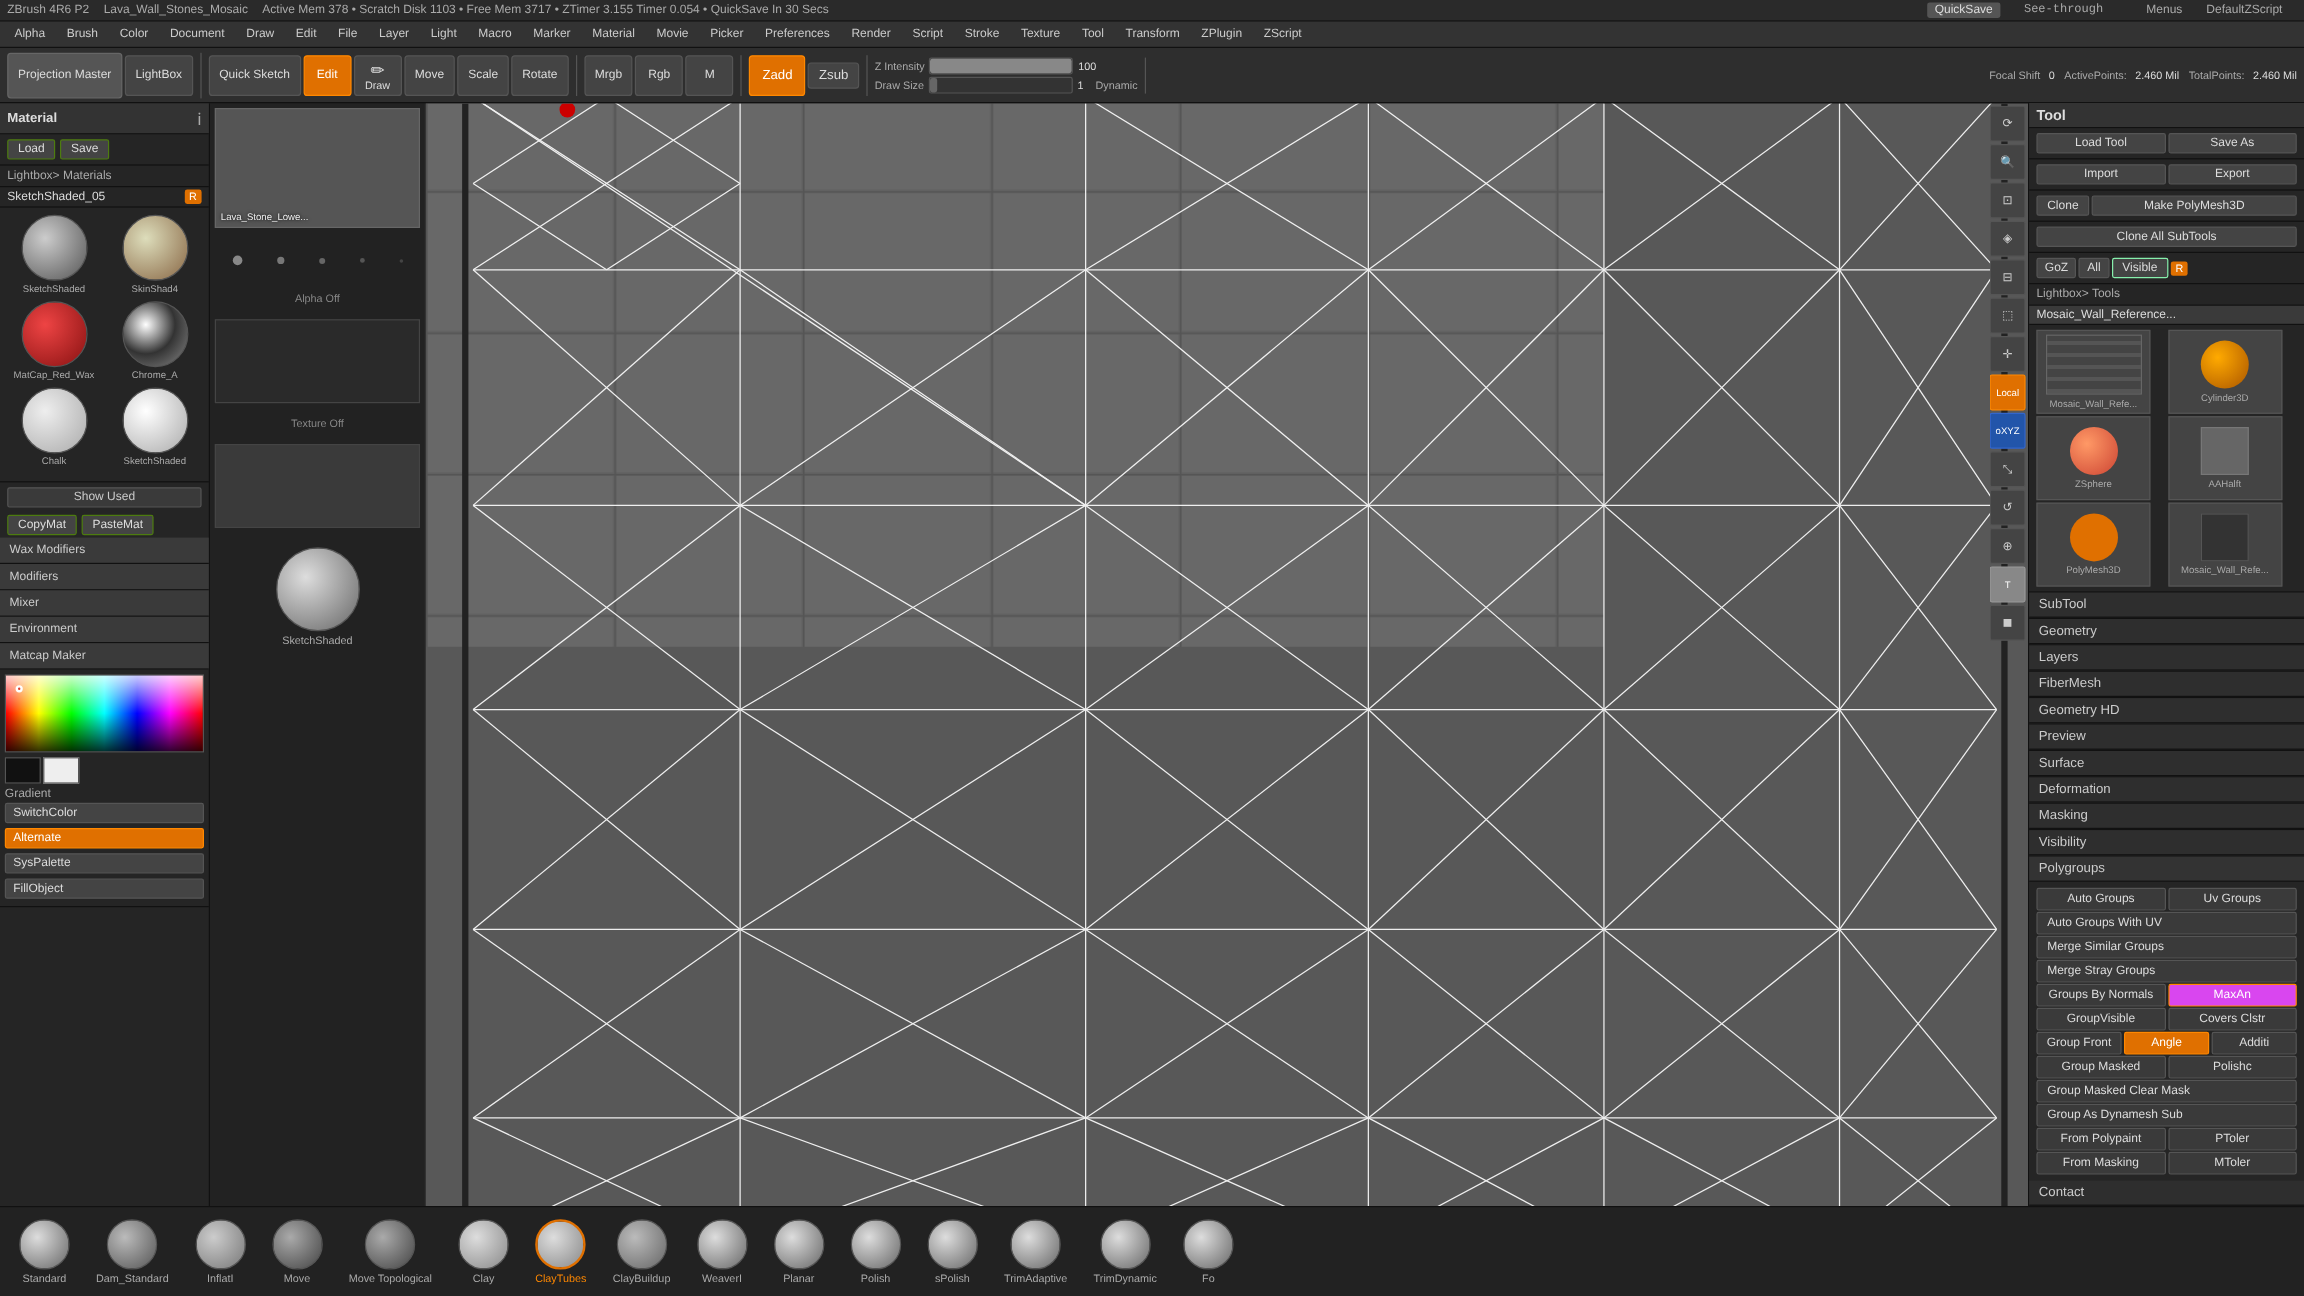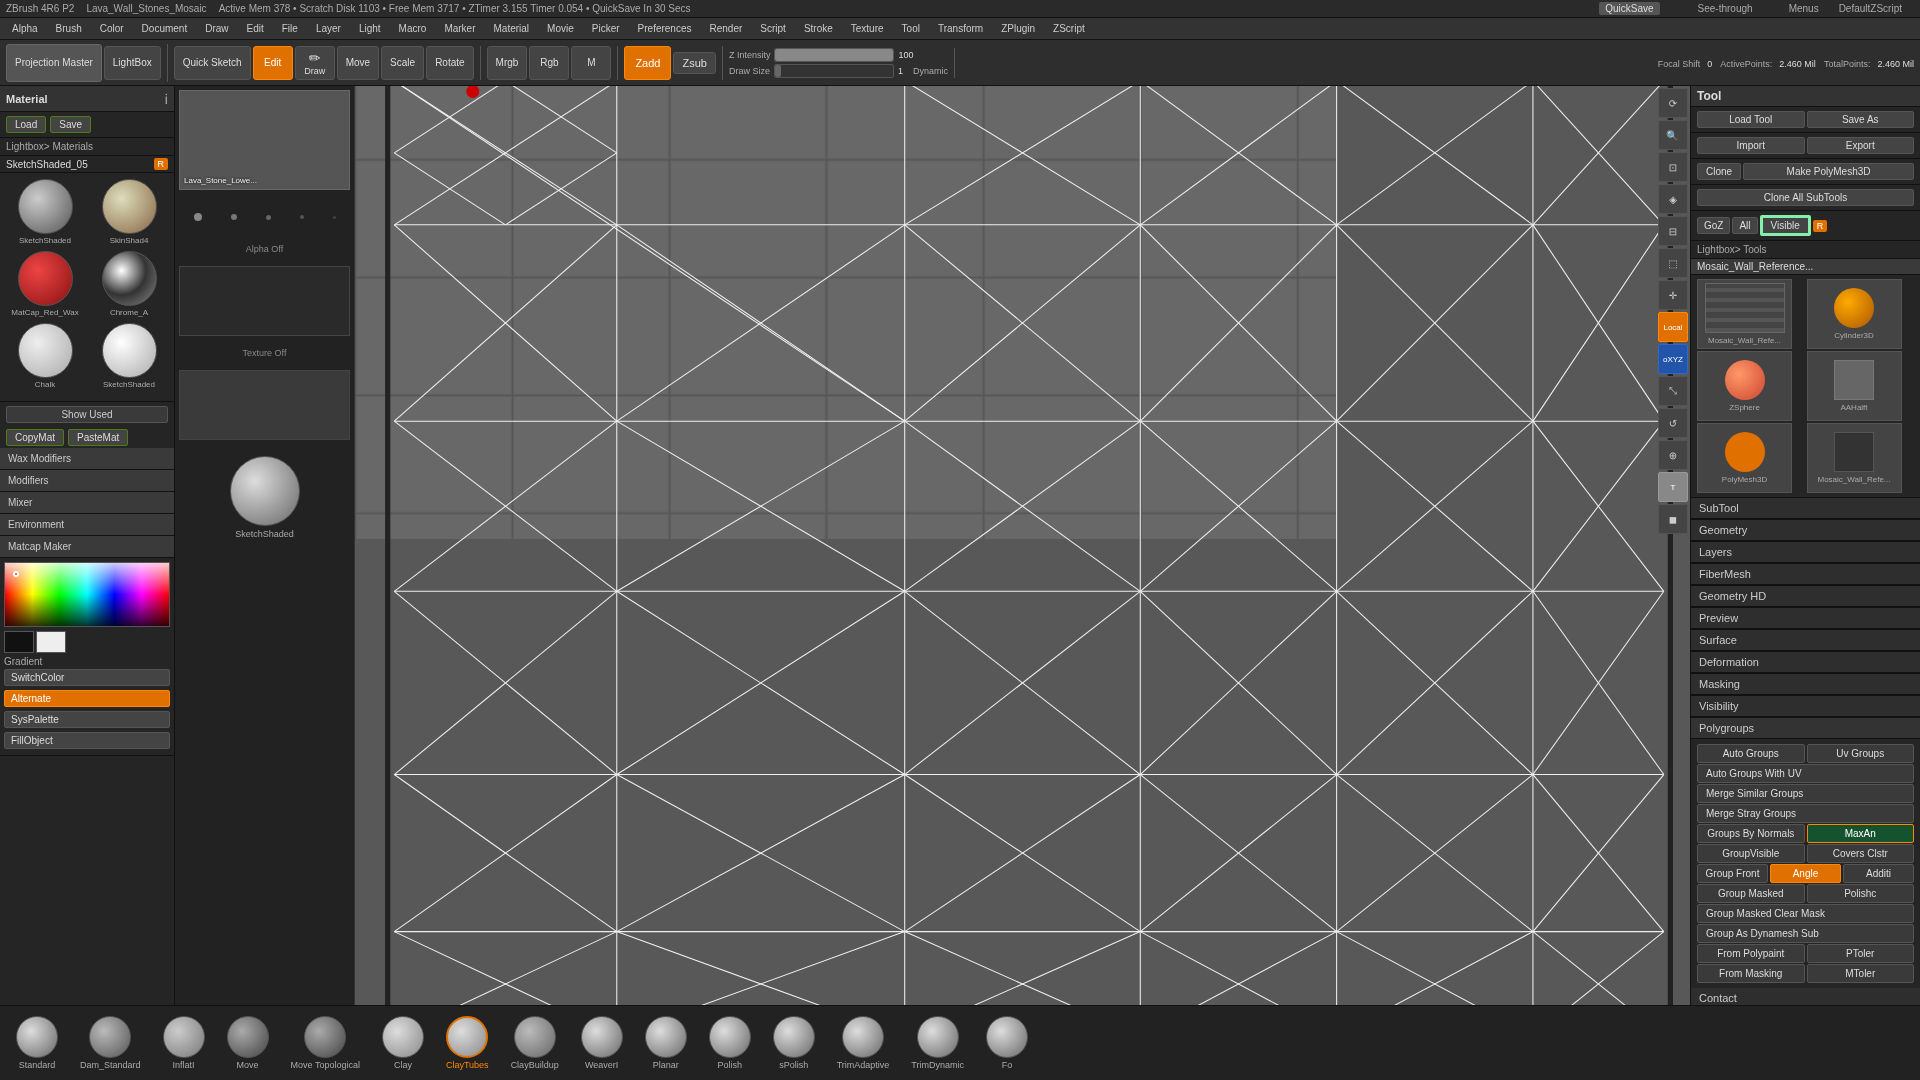--- a/index.html
+++ b/index.html
@@ -365,21 +365,21 @@
       background: #444;
       border: 1px solid #555;
       border-radius: 2px;
       color: #ddd;
       padding: 2px 6px;
       font-size: 10px;
       cursor: pointer;
     }
     .visible-btn {
       background: #444;
-      border: 3px solid #86efac;
+      border: 1px solid #86efac;
       border-radius: 2px;
       color: #ddd;
       padding: 2px 8px;
       font-size: 10px;
       cursor: pointer;
     }
     .r-badge {
       background: #e07000;
       color: #fff;
       padding: 1px 4px;
@@ -488,21 +488,21 @@
     .right-panel::-webkit-scrollbar-thumb { background: #555; }
   </style>
 </head>
 <body>
 
 <div class="top-bar">
   <span>ZBrush 4R6 P2</span>
   <span>Lava_Wall_Stones_Mosaic</span>
   <span>Active Mem 378 • Scratch Disk 1103 • Free Mem 3717 • ZTimer 3.155 Timer 0.054 • QuickSave In 30 Secs</span>
   <span class="quicksave-btn">QuickSave</span>
-  <span style="margin-left:26px;">See-through</span>
+  <span style="margin-left:8px;font-family:Liberation Mono, monospace;">See-through</span>
   <span style="margin-left:24px;">Menus</span>
   <span style="margin-left:8px;">DefaultZScript</span>
 </div>
 
 <div class="menu-bar">
 <div class="menu-item">Alpha</div>
     <div class="menu-item">Brush</div>
     <div class="menu-item">Color</div>
     <div class="menu-item">Document</div>
     <div class="menu-item">Draw</div>
@@ -905,21 +905,21 @@
     <div class="rp-content">
       <div class="rp-btn-row">
         <button class="rp-btn-half">Auto Groups</button>
         <button class="rp-btn-half">Uv Groups</button>
       </div>
       <button class="rp-btn">Auto Groups With UV</button>
       <button class="rp-btn">Merge Similar Groups</button>
       <button class="rp-btn">Merge Stray Groups</button>
       <div class="rp-btn-row">
         <button class="rp-btn-half">Groups By Normals</button>
-        <button class="rp-btn-half" style="background:#14532d;border-color:#ff8800;color:#fff;">MaxAn</button>
+        <button class="rp-btn-half" style="background:#d946ef;border-color:#ff8800;color:#fff;">MaxAn</button>
       </div>
       <div class="rp-btn-row">
         <button class="rp-btn-half">GroupVisible</button>
         <button class="rp-btn-half">Covers Clstr</button>
       </div>
       <div class="rp-btn-row">
         <button class="rp-btn-half">Group Front</button>
         <button class="rp-btn-half" style="background:#e07000;border-color:#ff8800;color:#fff;">Angle</button>
         <button class="rp-btn-half">Additi</button>
       </div>

